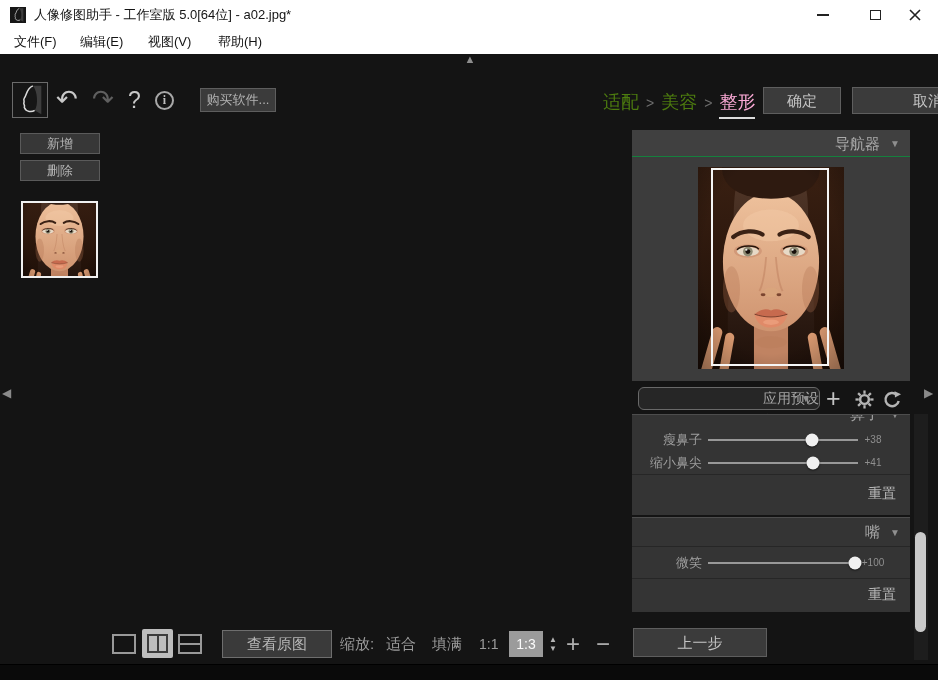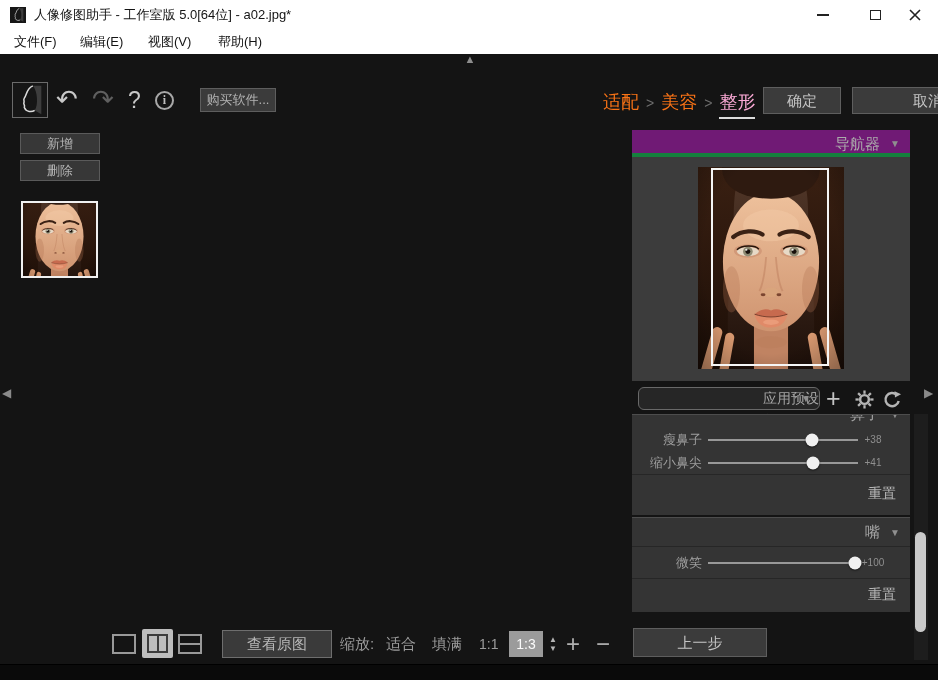--- a/index.html
+++ b/index.html
@@ -16,38 +16,38 @@
 
   
   .collapse-up { position:absolute; left:455px; top:53px; width:30px; text-align:center; font-size:11px; color:#8d8d8d; }
   .logo-box { position:absolute; left:12px; top:82px; width:36px; height:36px; border:1px solid #6b6b6b; background:linear-gradient(#585858,#1c1c1c); }
   .tb-icon { position:absolute; font-size:26px; line-height:26px; }
   .info-circle { position:absolute; left:155px; top:91px; width:19px; height:19px; border:2px solid #a8a8a8; border-radius:50%;
                  color:#bdbdbd; font-size:12px; font-weight:bold; text-align:center; line-height:15px; font-family:"Liberation Serif",serif; }
   .btn { background:#3b3b3b; border:1px solid #5e5e5e; color:#c4c4c4; text-align:center; cursor:default; }
   .buy-btn { position:absolute; left:188px; top:88px; width:76px; height:24px; font-size:13px; line-height:22px; color:#b2b2b2;margin-left:12px; }
   .breadcrumb { position:absolute; left:603px; top:90px; display:flex; gap:7px; font-size:18px; align-items:baseline; }
-  .bc-step { color:#f97316; }
+  .bc-step { color:#4d7c0f; }
   .bc-sep { color:#6e6e6e; font-size:14px; }
   .bc-active { color:#f9a8d4; border-bottom:2px solid #dcdcdc; padding-bottom:3px; }
   .ok-btn { position:absolute; left:763px; top:87px; width:78px; height:27px; font-size:15px; line-height:25px; }
   .cancel-btn { position:absolute; left:852px; top:87px; width:92px; height:27px; font-size:15px; line-height:25px;text-align:right; }
 
   
   .side-btn { position:absolute; left:20px; width:80px; height:21px; font-size:13px; line-height:19px; background:#373737; border:1px solid #5a5a5a; color:#b5b5b5; }
   .side-thumb { position:absolute; left:21px; top:201px; width:77px; height:77px; border:2px solid #f0f0f0; overflow:hidden; background:#2a190f; }
   .edge-arrow { position:absolute; font-size:12px; color:#8a8a8a; }
 
   
   .pane { position:absolute; top:130px; width:259px; height:496px; background:#7f7f7f; }
   .pane-photo { position:absolute; left:0; right:0; top:13px; bottom:23px; overflow:hidden; background:#3a241a; }
   .pane-label { position:absolute; top:2px; height:24px; line-height:24px; padding:0 12px; background:rgba(22,22,22,0.78); color:#cfcfcf; font-size:15px; }
 
   
-  .nav-header { position:absolute; left:632px; top:130px; width:278px; height:27px; background:#701a75; border-bottom:4px solid #15803d; }
+  .nav-header { position:absolute; left:632px; top:130px; width:278px; height:27px; background:#404040; border-bottom:1px solid #15803d; }
   .nav-title { position:absolute; right:30px; top:0; line-height:27px; font-size:15px; color:#ababab; }
   .tri { color:#8f8f8f; font-size:10px; }
   .nav-body { position:absolute; left:632px; top:157px; width:278px; height:224px; background:#3c3c3c; }
   .nav-thumb { position:absolute; left:66px; top:10px; width:146px; height:202px; overflow:hidden; background:#2a190f; }
   .nav-frame { position:absolute; left:13px; right:15px; top:1px; bottom:3px; border:2px solid #f5f5f5; }
 
   .preset-dd { position:absolute; left:638px; top:387px; width:182px; height:23px; background:#262626; border:1px solid #696969; border-radius:6px;
                color:#a5a5a5; font-size:14px; text-align:right; line-height:21px; }
   .preset-dd .tri { position:absolute; right:8px; top:0; line-height:21px; }
   .mini-iconbtn { position:absolute; width:22px; height:22px; display:flex; align-items:center; justify-content:center; }

